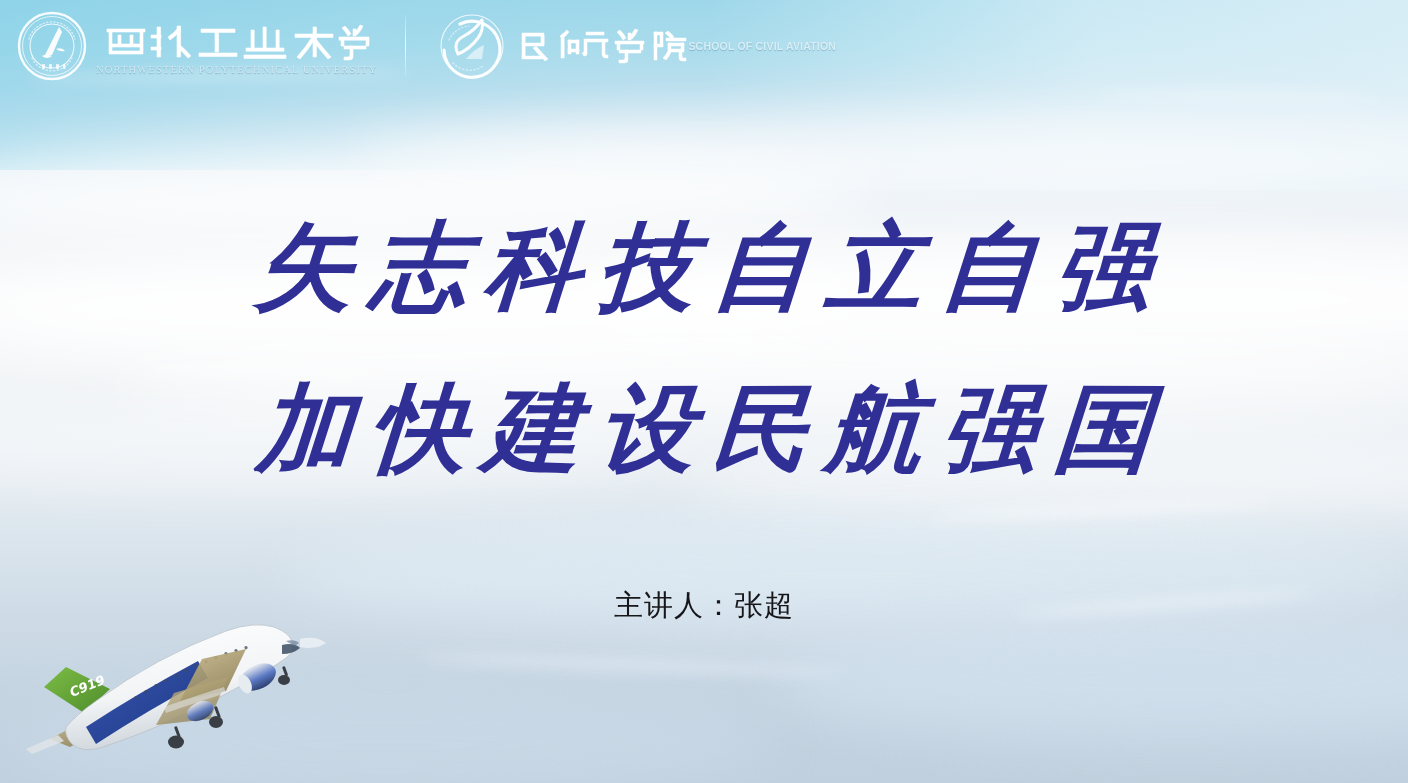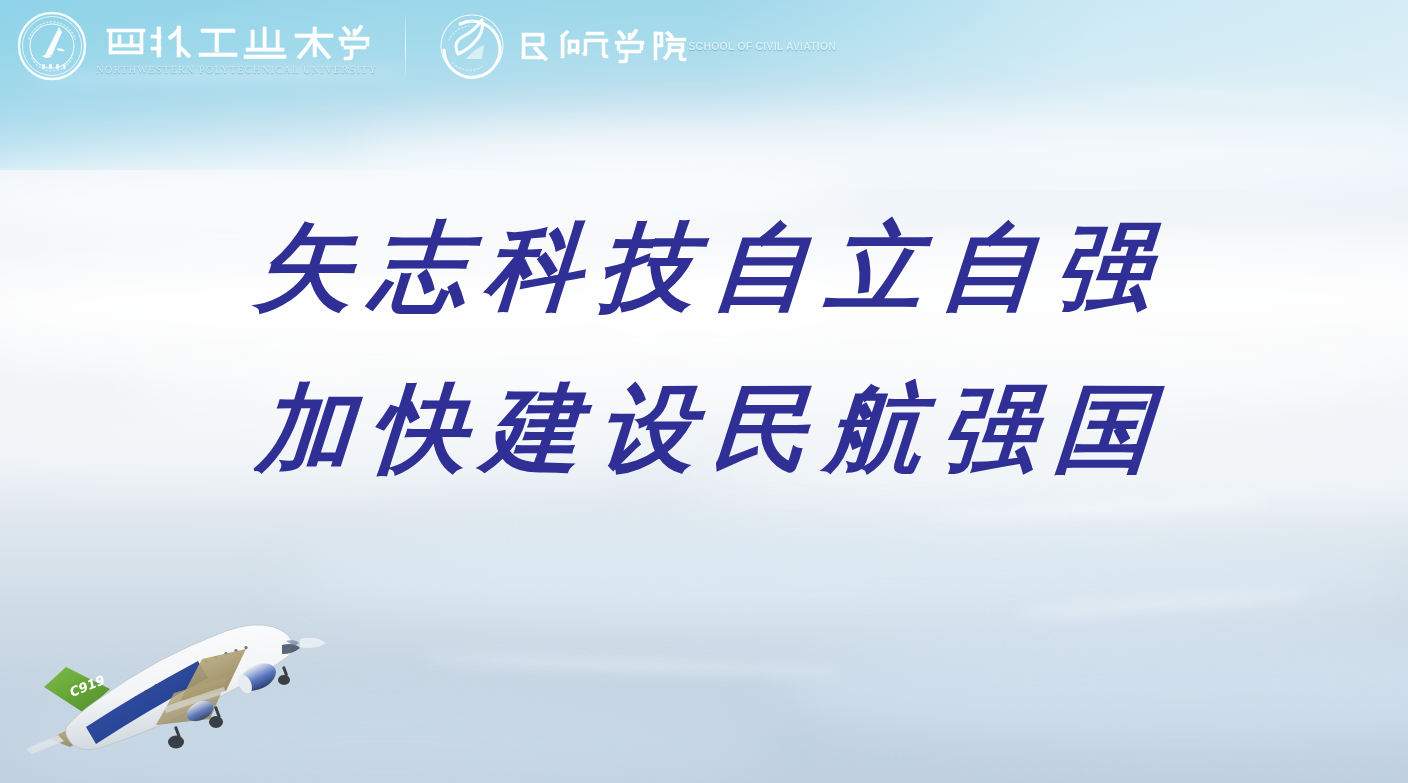--- a/index.html
+++ b/index.html
@@ -352,20 +352,21 @@
       </div>
 
     </div>
   </div>
 
   <div class="title-block">
     <div class="title-line">矢志科技自立自强</div>
     <div class="title-line">加快建设民航强国</div>
   </div>
 
+  <div class="presenter">主讲人：张超</div>
 
   <svg class="aircraft" viewBox="0 0 320 160" role="img" aria-label="C919 airliner climbing">
     <defs>
       <linearGradient id="fusG" x1="0" y1="0" x2="0.3" y2="1">
         <stop offset="0%" stop-color="#ffffff"></stop>
         <stop offset="60%" stop-color="#f2f4f6"></stop>
         <stop offset="100%" stop-color="#cdd4da"></stop>
       </linearGradient>
       <linearGradient id="tailG" x1="0" y1="0" x2="1" y2="1">
         <stop offset="0%" stop-color="#7dbd46"></stop>

